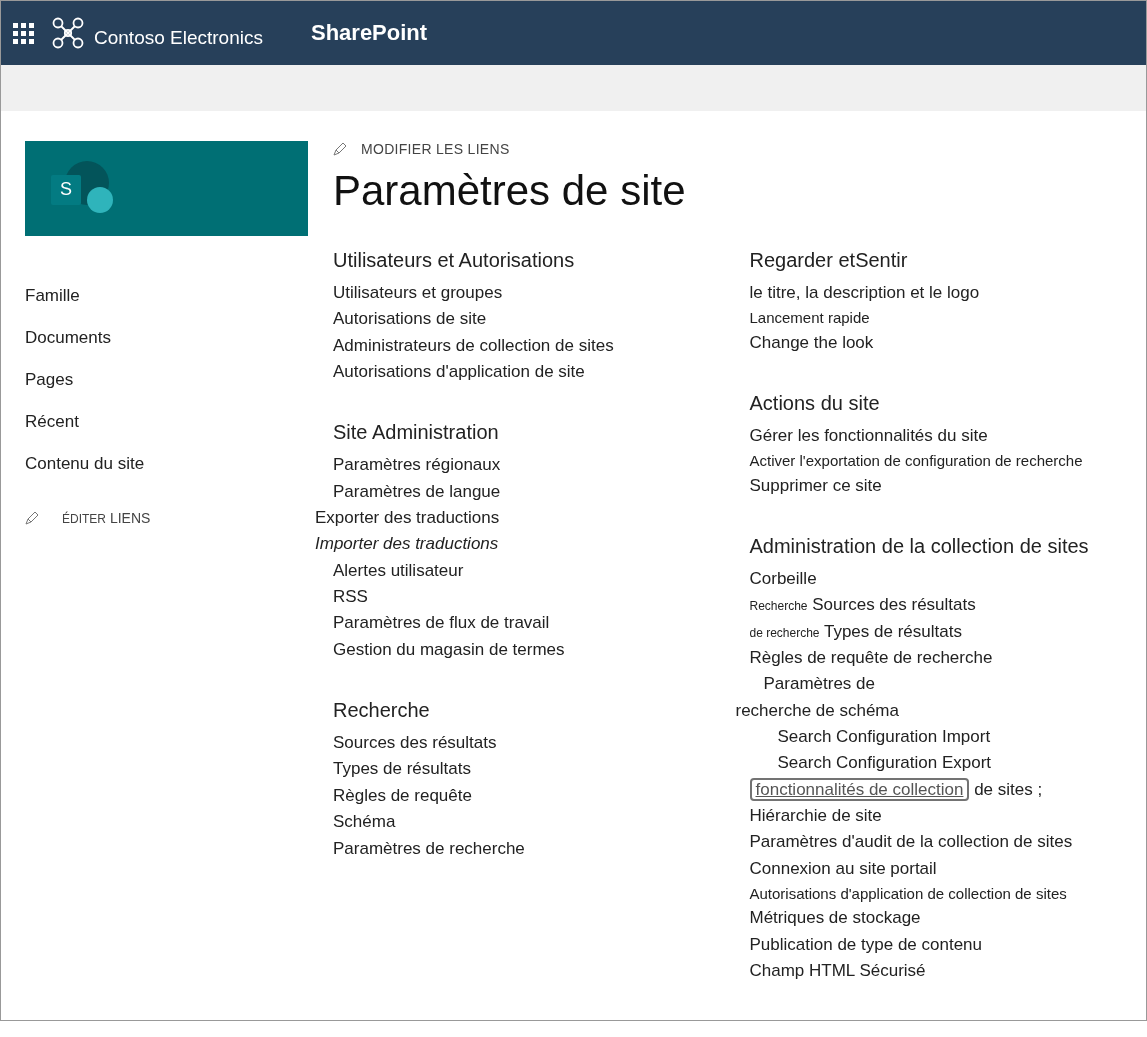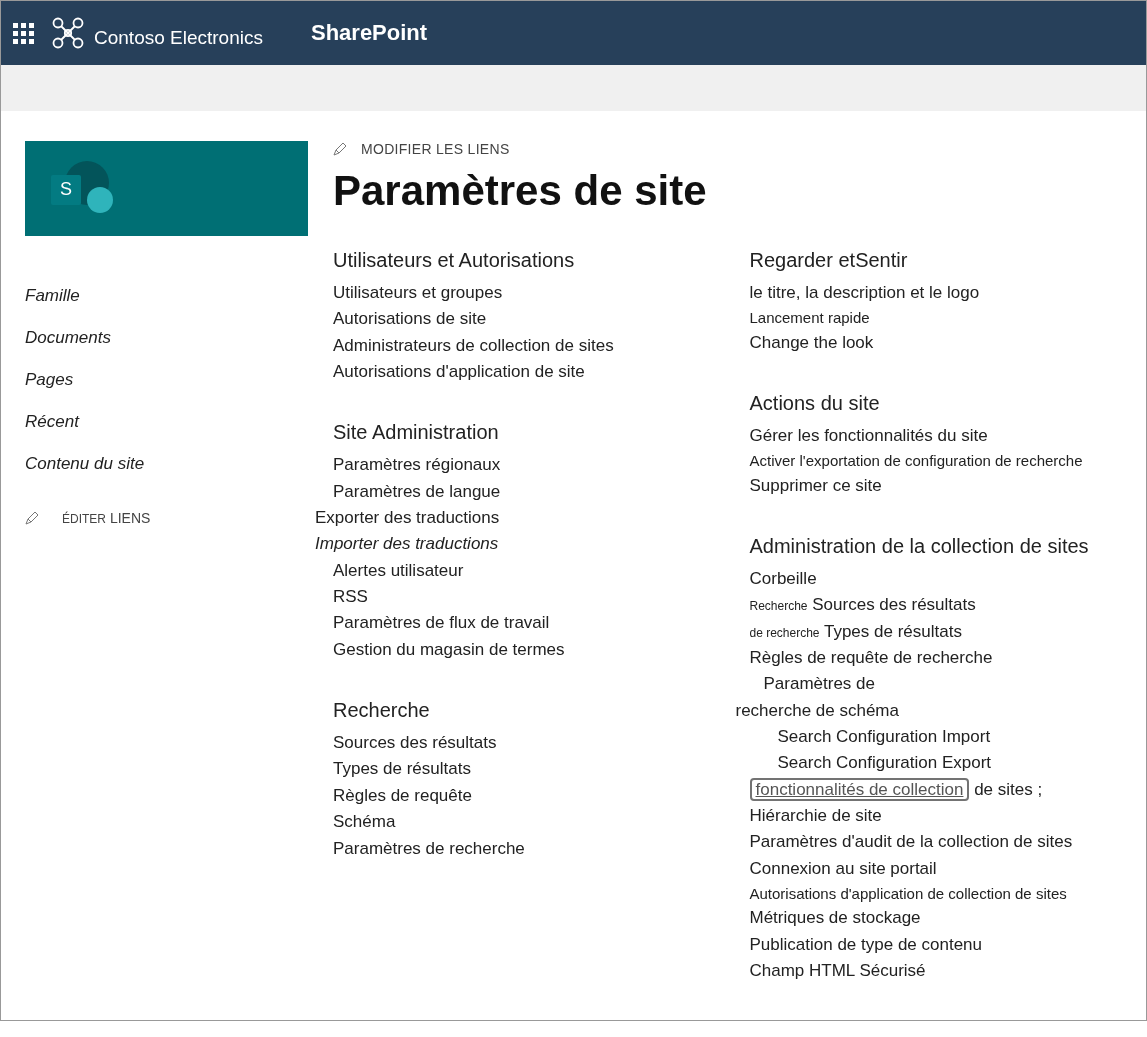--- a/index.html
+++ b/index.html
@@ -67,21 +67,20 @@
     .leftnav {
       width: 300px;
       padding-top: 40px;
       font-size: 17px;
       color: #222;
     }
     .leftnav .nav-item {
       padding: 10px 0 12px 0;
       cursor: pointer;
       font-weight: 400;
-      font-style: italic;
     }
     .leftnav .edit-links {
       margin-top: 24px;
       font-size: 14px;
       display: flex;
       align-items: center;
       gap: 23px;
       color: #444;
       cursor: pointer;
     }
@@ -95,21 +94,21 @@
       align-items: center;
       gap: 14px;
       font-size: 14px;
       color: #444;
       letter-spacing: 0.3px;
       margin-bottom: 10px;
       cursor: pointer;
     }
     .page-title {
       font-size: 42px;
-      font-weight: 700;
+      font-weight: 400;
       color: #111;
       margin-bottom: 34px;
     }
     .columns {
       display: flex;
       gap: 40px;
     }
     .col { flex: 1; }
     .section { margin-bottom: 36px; }
     .section h3 {

